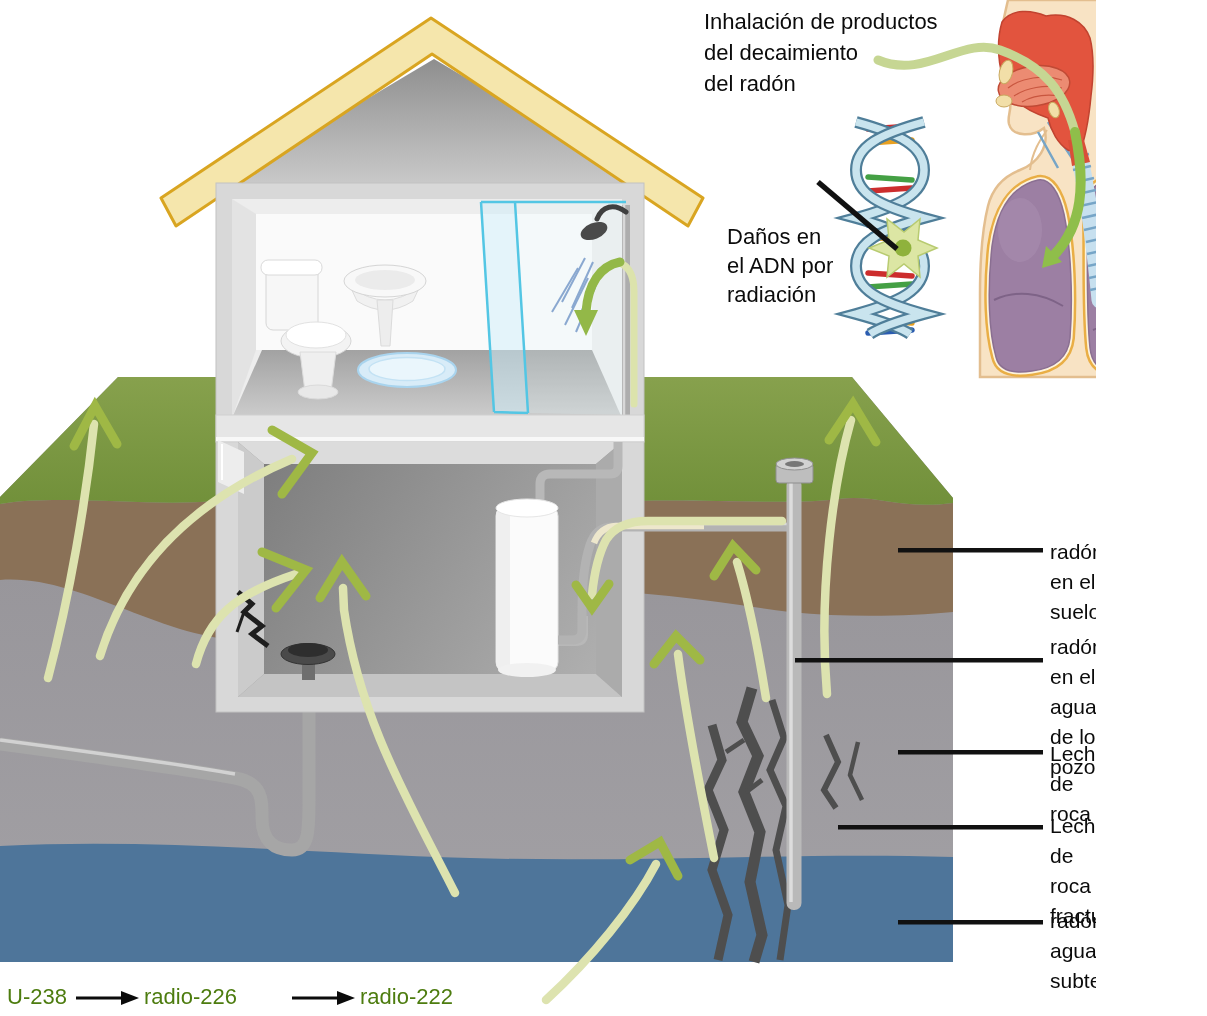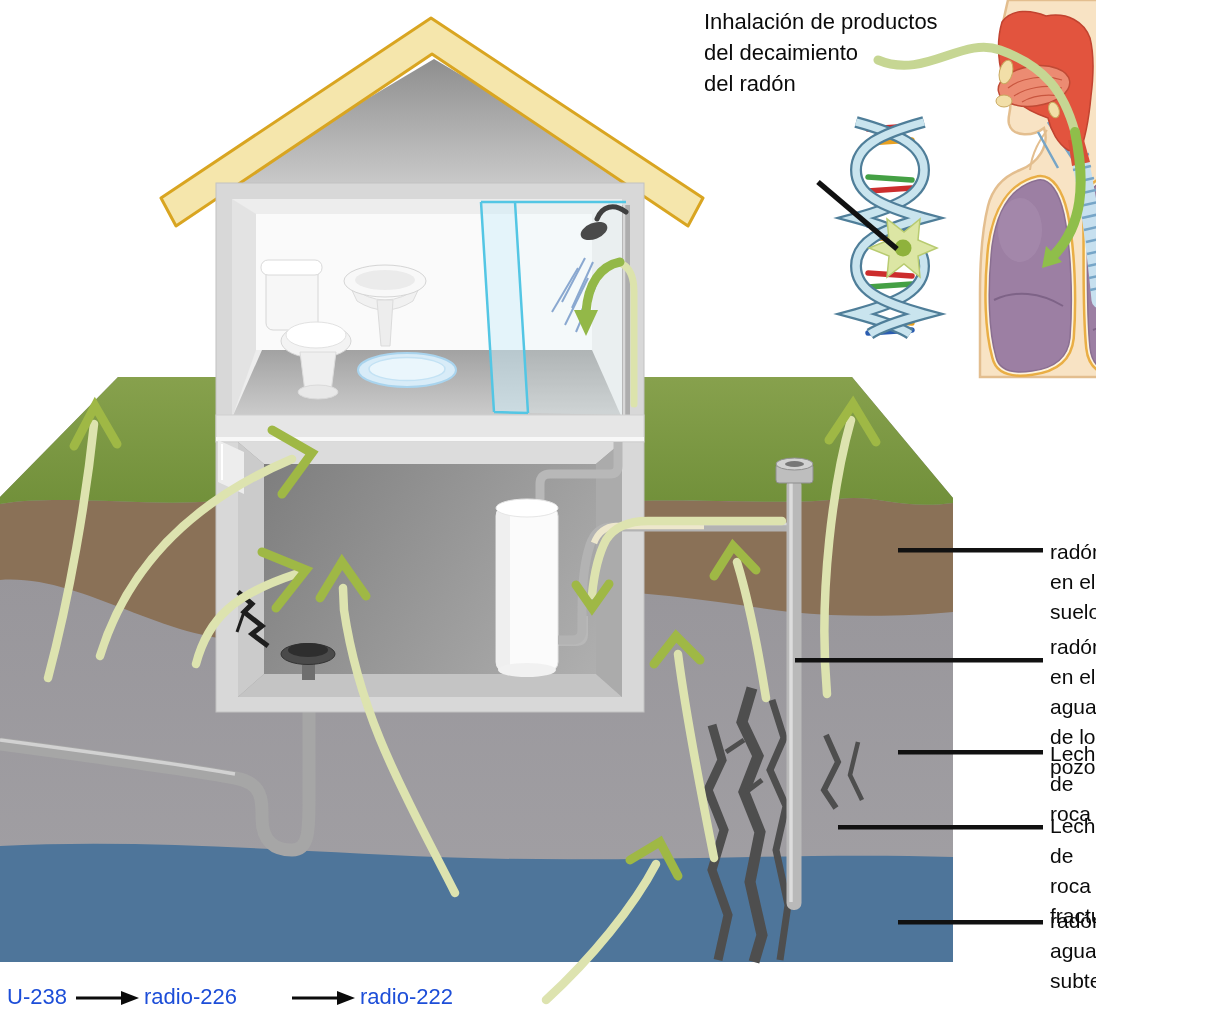--- a/index.html
+++ b/index.html
@@ -2,21 +2,21 @@
 <html><head>
 <meta charset="utf-8">
 <style>
   html,body{margin:0;padding:0;background:#ffffff;}
   #canvas{position:relative;width:1096px;height:1016px;background:#fff;overflow:hidden;
           font-family:"Liberation Sans", sans-serif;}
   #scene{position:absolute;left:0;top:0;}
   .lbl{position:absolute;white-space:pre-line;color:#0b0b0b;}
   .lbl-lg{font-size:22px;line-height:30px;}
   .lbl-side{font-size:21px;line-height:30px;}
-  .decay{position:absolute;font-size:22px;color:#1d4ed8;}
+  .decay{position:absolute;font-size:22px;color:#4d7c0f;}
   .decay-arrow{position:absolute;}
 </style>
 </head>
 <body>
 
 <div id="canvas">
 
 <svg id="scene" width="1207" height="1016" viewBox="0 0 1207 1016">
   <defs>
     <linearGradient id="grassGrad" x1="0" y1="376" x2="0" y2="505" gradientUnits="userSpaceOnUse">
@@ -318,20 +318,23 @@
 
     <line x1="818" y1="182" x2="897" y2="249" stroke="#111111" stroke-width="5.5"></line>
   </g>
 </svg>
 
 <div class="lbl lbl-lg" style="left:704px;top:6px;line-height:31px;">Inhalación de productos
  del decaimiento
 del radón</div>
 
 
+<div class="lbl lbl-lg" style="left:727px;top:222px;line-height:29px;">Daños en
+el ADN por
+radiación</div>
 
 <div class="lbl lbl-side" style="left:1050px;top:537px;">radón en el
 suelo</div>
 
 <div class="lbl lbl-side" style="left:1050px;top:632px;">radón en el
 agua de los
 pozos</div>
 
 <div class="lbl lbl-side" style="left:1050px;top:739px;">Lecho de
 roca</div>

